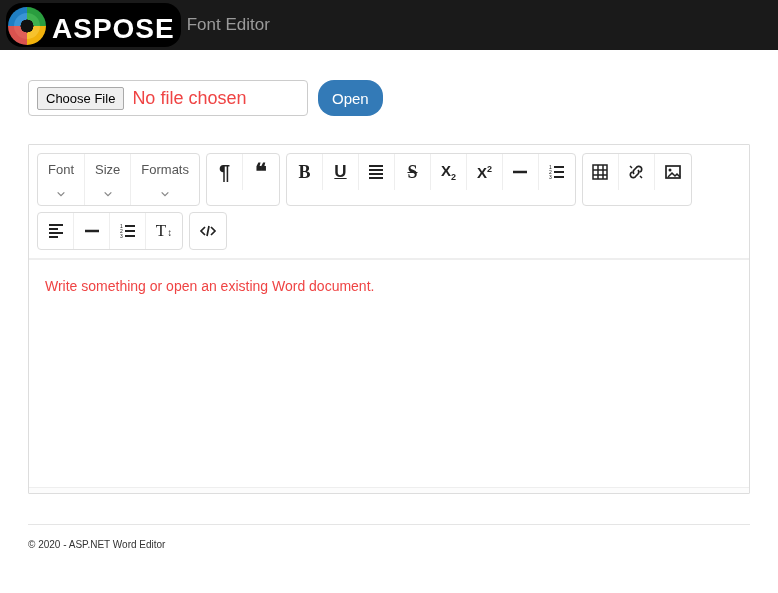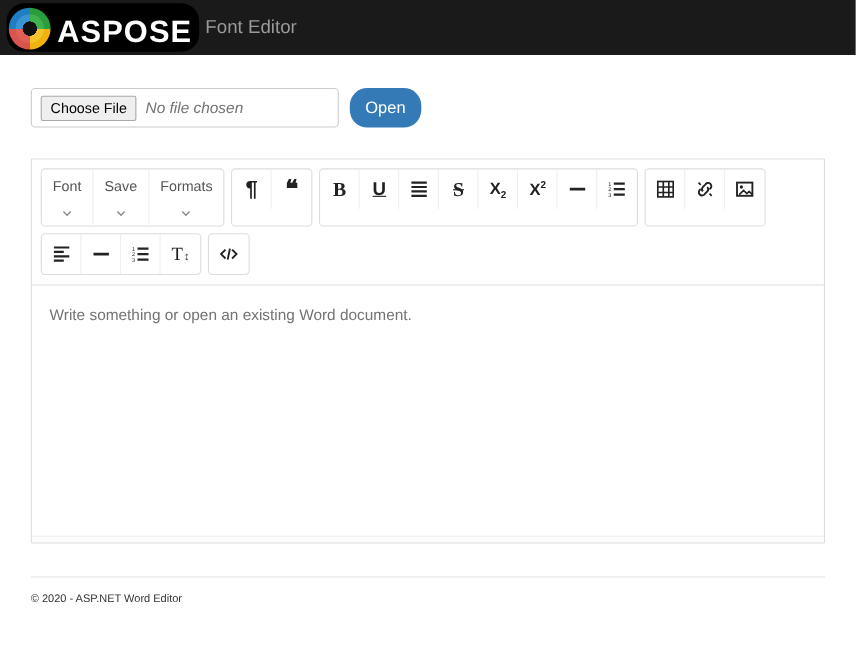--- a/index.html
+++ b/index.html
@@ -73,23 +73,22 @@
   }
   .file-input .choose-btn {
     background:#efefef;
     border:1px solid #a9a9a9;
     font-size:13px;
     padding:3px 8px;
     border-radius:2px;
     cursor:pointer;
   }
   .file-input .chosen {
-    color:#737373;
-    font-size:14px;
-    font-style:italic;
+    color:#ef4444;
+    font-size:18px;
   }
   .btn {
     border:none;
     border-radius:16px;
     color:#fff;
     font-size:15px;
     padding:8px 14px;
     cursor:pointer;
     height:36px;
   }
@@ -146,21 +145,21 @@
   .xs-wrap{font-weight:700;font-size:15px;}
   .xs-sub{font-size:9px;vertical-align:sub;}
   .xs-sup{font-size:9px;vertical-align:super;}
   .strike{font-weight:700;font-size:18px;font-family:Georgia,serif;text-decoration:line-through;}
   .tsize{font-family:Georgia,serif;font-size:17px;}
   .tsize .arrow{font-size:10px;margin-left:1px;}
 
   .edit-area {
     min-height: 228px;
     padding: 18px 16px;
-    color:#737373;
+    color:#ef4444;
     font-size:14px;
     border-top:1px solid #eee;
     outline:none;
   }
   .edit-bottom{height:6px;border-top:1px solid #eee;background:#fcfcfc;}
 
   .footer-rule{height:1px;background:#e5e5e5;margin:30px 0 14px;}
   .footer-text{color:#333;font-size:10px;padding:0 28px 20px;}
 </style>
 </head>
@@ -191,21 +190,21 @@
       <div class="tb-group">
         <div class="dd">
           <span>Font</span>
           <span class="chev">
             <svg viewBox="0 0 12 12">
                 <path d="M2 4l4 4 4-4" fill="none" stroke="#888" stroke-width="1.5"></path>
               </svg>
           </span>
         </div>
         <div class="dd">
-          <span>Save</span>
+          <span>Size</span>
           <span class="chev">
             <svg viewBox="0 0 12 12">
                 <path d="M2 4l4 4 4-4" fill="none" stroke="#888" stroke-width="1.5"></path>
               </svg>
           </span>
         </div>
         <div class="dd">
           <span>Formats</span>
           <span class="chev">
             <svg viewBox="0 0 12 12">

